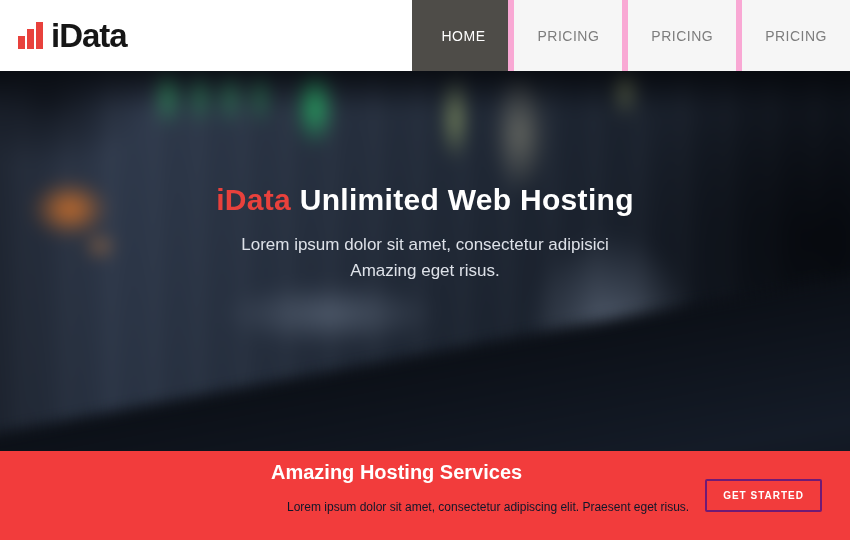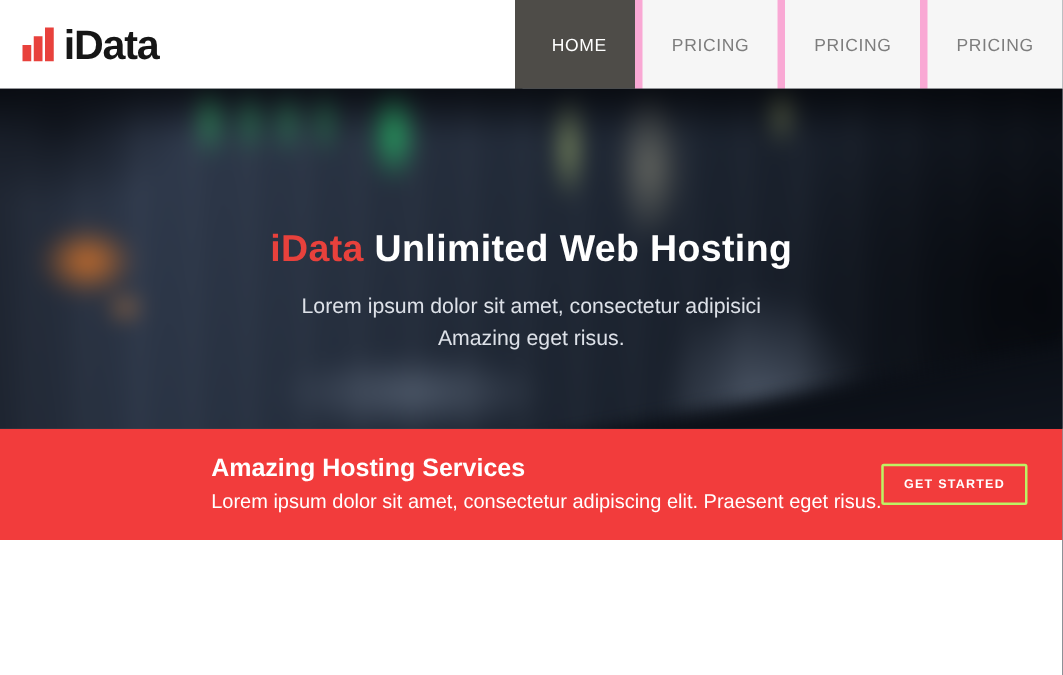--- a/index.html
+++ b/index.html
@@ -40,21 +40,21 @@
     font-size: 14px; letter-spacing: .5px; color: #7d7d7d;
     background: #f6f6f6; border-left: 6px solid #f9a8d4;
     text-decoration: none; cursor: pointer;
   }
   .nav-item.active {
     background: var(--nav-active-bg); color: #fff; border-left-color: var(--nav-active-bg);
   }
 
   
   .hero {
-    position: relative; height: 272px; overflow: hidden; background: #1b222e;
+    position: relative; height: 380px; overflow: hidden; background: #1b222e;
   }
   .hero-bg {
     position: absolute; inset: -25px; filter: blur(9px);
     background:
       
       radial-gradient(55px 40px at 95px 163px,  rgba(222,118,40,.95), rgba(222,118,40,0) 70%),
       radial-gradient(20px 15px at 125px 200px, rgba(230,140,60,.8),  rgba(230,140,60,0) 70%),
       
       radial-gradient(16px 40px at 193px 53px,  rgba(48,165,95,.85), rgba(48,165,95,0) 72%),
       radial-gradient(14px 38px at 225px 53px,  rgba(45,160,92,.75), rgba(45,160,92,0) 72%),
@@ -99,23 +99,23 @@
     color: #dde1e8; font-weight: normal;
   }
 
   
   .banner {
     height: 89px; background: var(--banner-red);
     display: flex; align-items: center; justify-content: flex-end;
     padding: 0 28px 0 18px;
   }
   .banner-title { margin: 0 0 6px 0; font-size: 20px; font-weight: bold; color: #fff; }
-  .banner-text  { margin: 0; font-size: 16px; color: #ffffff; }
+  .banner-text  { margin: 16px; font-size: 12px; color: #0f172a; }
   .cta-button {
-    background: transparent; border: 2px solid #bef264; border-radius: 2px;
+    background: transparent; border: 2px solid #701a75; border-radius: 2px;
     color: #fff; font-size: 10px; font-weight: bold; letter-spacing: 1px;
     padding: 9px 16px; font-family: inherit; cursor: pointer; white-space: nowrap;
   }
 </style>
 </head>
 <body>
 
 <header class="header">
   <a class="logo">
     <span class="logo-icon">

